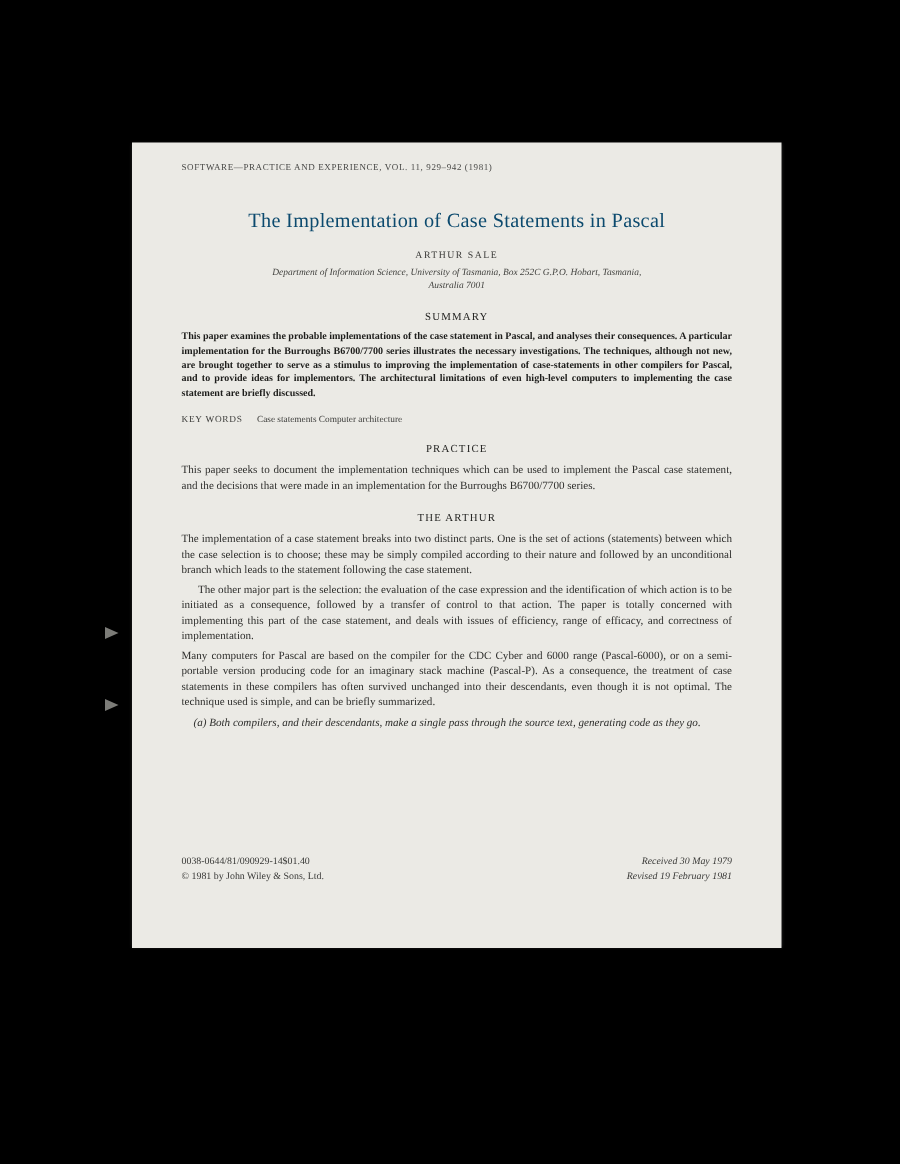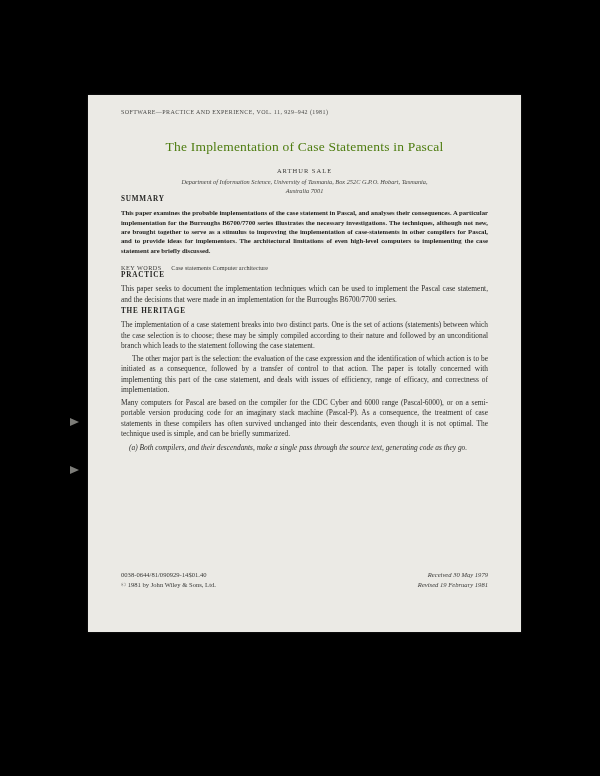--- a/index.html
+++ b/index.html
@@ -25,43 +25,45 @@
   }
   .journal-line {
     font-size: 6px;
     letter-spacing: 0.4px;
     color: #4a4a48;
   }
   .title {
     margin-top: 24px;
     text-align: center;
     font-size: 13.5px;
-    color: #4d7c0f;
+    color: #0c4a6e;
     letter-spacing: 0.2px;
   }
   .author {
     margin-top: 12px;
     text-align: center;
     font-size: 6.5px;
     letter-spacing: 1px;
     color: #3a3a38;
   }
   .affiliation {
     margin-top: 3px;
     text-align: center;
     font-style: italic;
     font-size: 6.3px;
     line-height: 1.45;
     color: #42423f;
   }
   .section-heading {
+    margin-top: 12px;
     margin-bottom: 5px;
+    text-align: center;
     font-size: 7.2px;
     letter-spacing: 0.8px;
-    font-weight: bold;
+    font-weight: normal;
     color: #262624;
   }
   .summary-text {
     font-size: 6.7px;
     line-height: 1.4;
     font-weight: bold;
     text-align: justify;
     color: #1d1d1b;
   }
   .keywords-line {
@@ -137,21 +139,21 @@
     <div class="summary-text">This paper examines the probable implementations of the case statement in Pascal, and analyses their consequences. A particular implementation for the Burroughs B6700/7700 series illustrates the necessary investigations. The techniques, although not new, are brought together to serve as a stimulus to improving the implementation of case-statements in other compilers for Pascal, and to provide ideas for implementors. The architectural limitations of even high-level computers to implementing the case statement are briefly discussed.</div>
 
     <div class="keywords-line">
       <span class="kw-label">KEY WORDS</span>
       <span>Case statements      Computer architecture</span>
     </div>
 
     <div class="section-heading">PRACTICE</div>
     <p class="body-para">This paper seeks to document the implementation techniques which can be used to implement the Pascal case statement, and the decisions that were made in an implementation for the Burroughs B6700/7700 series.</p>
 
-    <div class="section-heading">THE HERITAGE</div>
+    <div class="section-heading">THE ARTHUR</div>
     <p class="body-para">The implementation of a case statement breaks into two distinct parts. One is the set of actions (statements) between which the case selection is to choose; these may be simply compiled according to their nature and followed by an unconditional branch which leads to the statement following the case statement.</p>
     <p class="body-para indented">The other major part is the selection: the evaluation of the case expression and the identification of which action is to be initiated as a consequence, followed by a transfer of control to that action. The paper is totally concerned with implementing this part of the case statement, and deals with issues of efficiency, range of efficacy, and correctness of implementation.</p>
 
     <p class="body-para">Many computers for Pascal are based on the compiler for the CDC Cyber and 6000 range (Pascal-6000), or on a semi-portable version producing code for an imaginary stack machine (Pascal-P). As a consequence, the treatment of case statements in these compilers has often survived unchanged into their descendants, even though it is not optimal. The technique used is simple, and can be briefly summarized.</p>
     <p class="list-item">(a) Both compilers, and their descendants, make a single pass through the source text, generating code as they go.</p>
 
     <div class="page-footer">
       <div class="footer-left">
         <div>0038-0644/81/090929-14$01.40</div>
         <div>© 1981 by John Wiley &amp; Sons, Ltd.</div>

